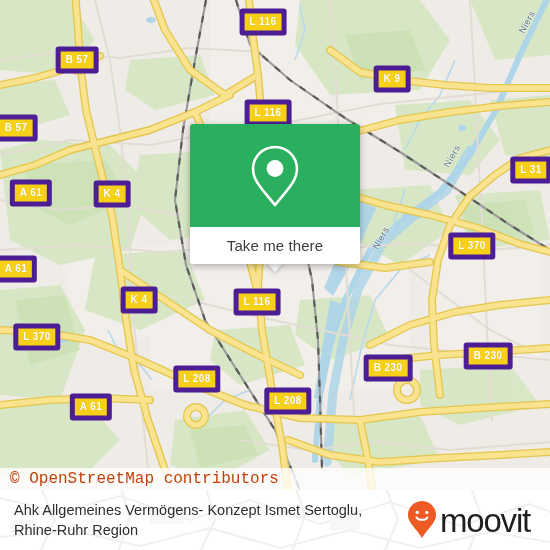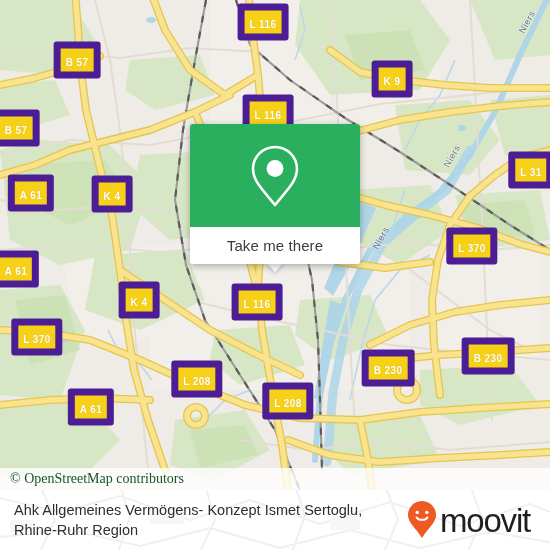--- a/index.html
+++ b/index.html
@@ -38,29 +38,29 @@
     width: 550px;
     height: 490px;
     display: block;
   }
 
   
   .shield {
     position: absolute;
     transform: translate(-50%, -50%);
     background: #F7D117;
-    border: 7px solid #4c1d95;
+    border: 5px solid #4c1d95;
     border-radius: 3px;
     color: #ffffff;
     font-family: "Liberation Sans", sans-serif;
     font-size: 10px;
     font-weight: bold;
     letter-spacing: 0.4px;
     line-height: 1;
-    padding: 9px 5px 4px 5px;
+    padding: 3px 5px 4px 5px;
     white-space: nowrap;
     text-shadow: 0 0 1px rgba(120,95,0,0.35);
   }
 
   
   .rivername {
     position: absolute;
     transform-origin: 50% 50%;
     color: #5A6E86;
     font-family: "Liberation Sans", sans-serif;
@@ -75,23 +75,23 @@
     position: absolute;
     left: 0;
     bottom: 0;
     width: 550px;
     height: 22px;
     background: rgba(255,255,255,0.78);
     display: flex;
     align-items: center;
   }
   #attribution .attr-text {
-    font-family: Liberation Serif, serif;
-    font-size: 14px;
-    color: #14532d;
+    font-family: Liberation Mono, monospace;
+    font-size: 16px;
+    color: #c2410c;
     padding-left: 10px;
     white-space: nowrap;
   }
 
   
   #card {
     position: absolute;
     left: 190px;
     top: 124px;
     width: 170px;

